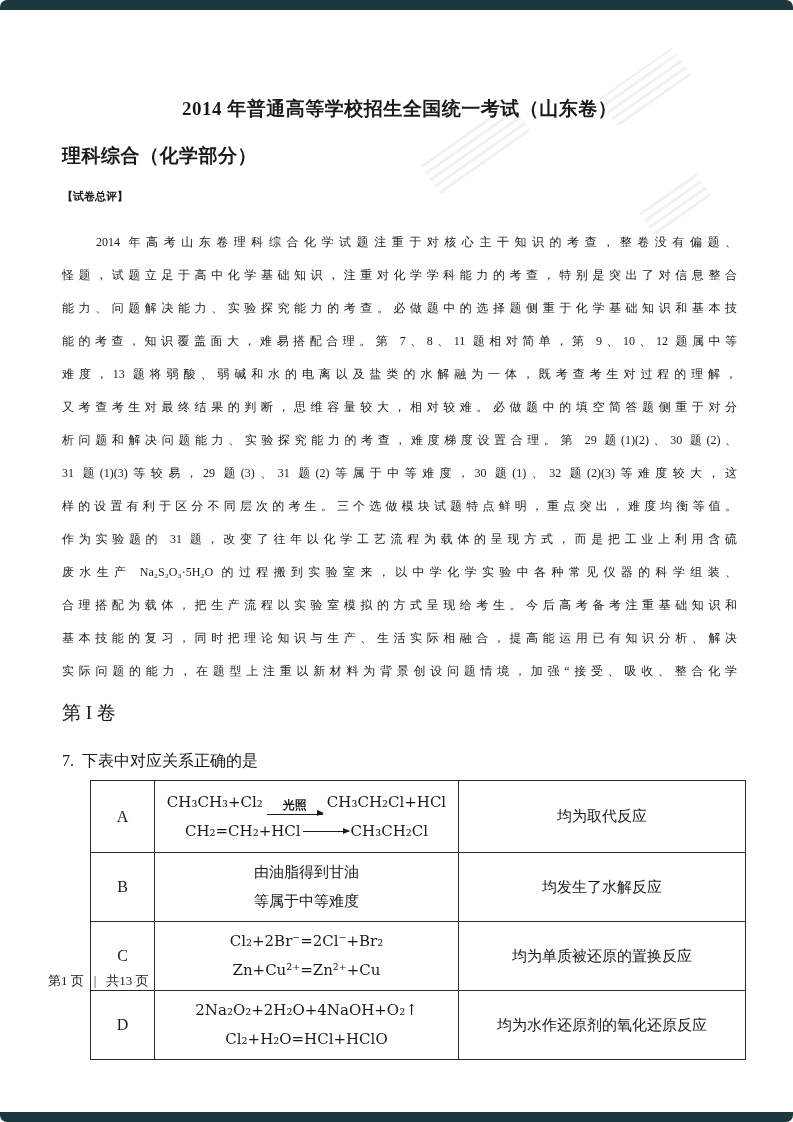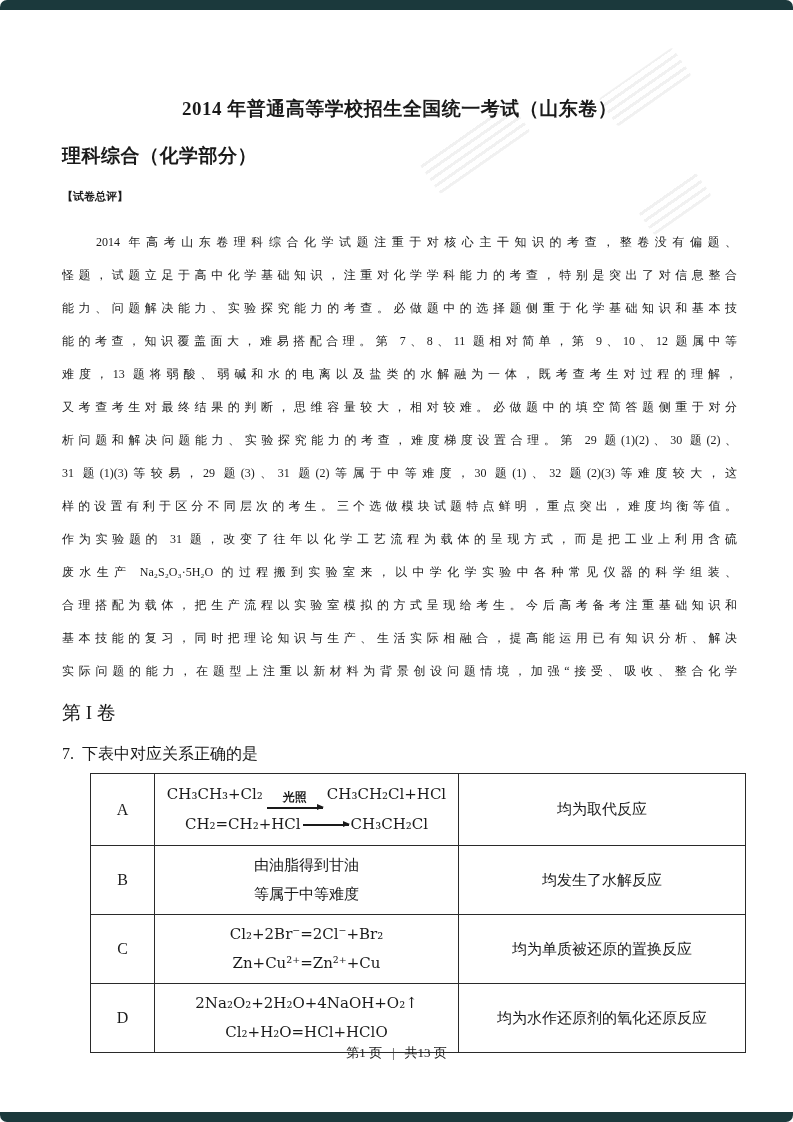--- a/index.html
+++ b/index.html
@@ -33,21 +33,21 @@
   .para-line {
     line-height:33px; height:33px; overflow:hidden;
     text-align:justify; text-align-last:justify; text-justify:inter-character;
     white-space:nowrap;
   }
   .para-line.first { text-indent:34px; }
   .para-line.last { text-align-last:left; }
 
   .section-title { font-size:19px; line-height:26px; margin-top:12px; }
 
-  .question { margin-top:17px; font-size:16px; line-height:22px; }
+  .question { margin-top:24px; font-size:16px; line-height:22px; }
   .question .q-label { margin-right:8px; }
 
   .q-table {
     margin-top:8px; margin-left:28px;
     border-collapse:collapse;
     width:655px;
     table-layout:fixed;
   }
   .q-table td {
     border:1.5px solid #2a2a2a;
@@ -74,29 +74,30 @@
   }
   .arr::after {
     content:""; position:absolute; right:-1px; top:-3.2px;
     width:0; height:0;
     border-left:7px solid #1a1a1a;
     border-top:3.2px solid transparent;
     border-bottom:3.2px solid transparent;
   }
   .rxn {
     display:inline-flex; flex-direction:column; 
-    vertical-align:-2px; margin:0 2px;font-family:Liberation Mono, monospace;
+    vertical-align:-2px; margin:0 2px;
   }
   .rxn .cond { font-size:12px; line-height:13px; font-weight:bold; }
   .rxn .arr { margin-top:2px; width:56px; }
 
   .page-footer {
-    position:absolute; left:0; right:0; top:1044px;
-    text-align:center; font-size:13px; color:#222222;
+    position:absolute; left:0; right:0; top:972px;
+    text-align:left; font-size:13px; color:#222222;
     font-family:"Liberation Serif","DejaVu Serif",serif;
+    padding-left:48px;
   }
   .page-footer .sep { margin:0 10px; color:#333; }
 
   
   .wm {
     position:absolute; opacity:0.14; pointer-events:none;
     background:repeating-linear-gradient(0deg,#9a9a9a 0 3px,transparent 3px 8px);
     transform:rotate(-35deg); border-radius:3px;
   }
   .wm1 { left:600px; top:70px;  width:90px; height:34px; }

